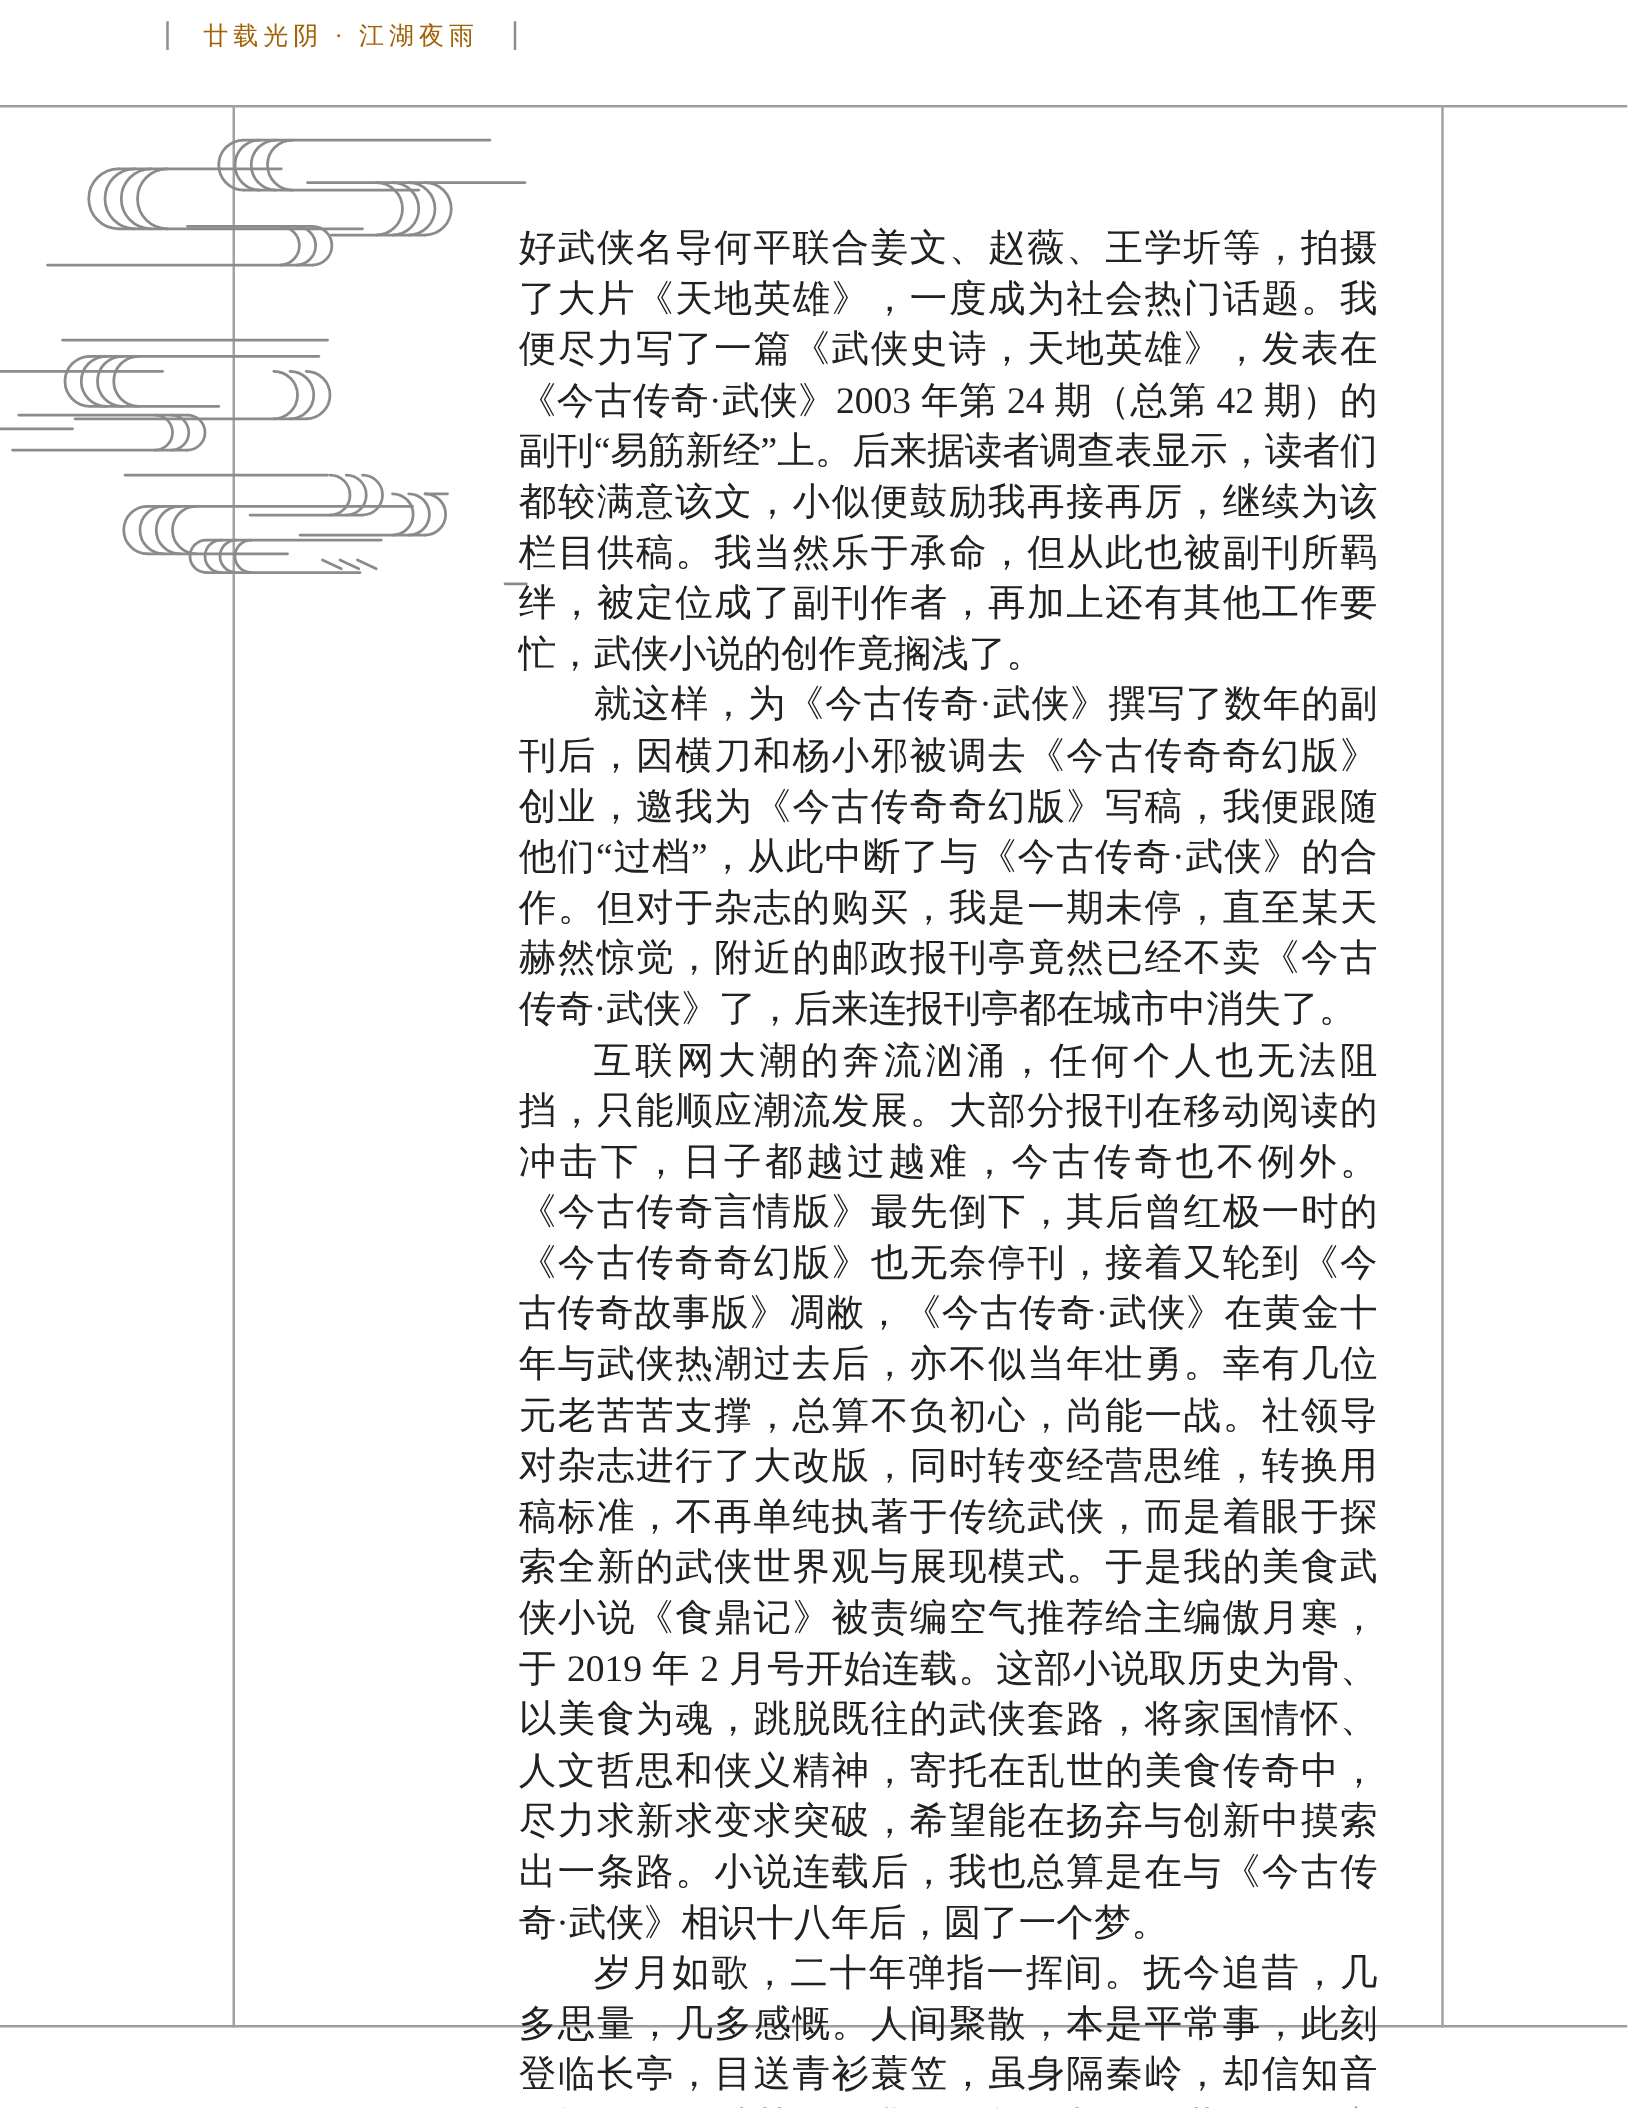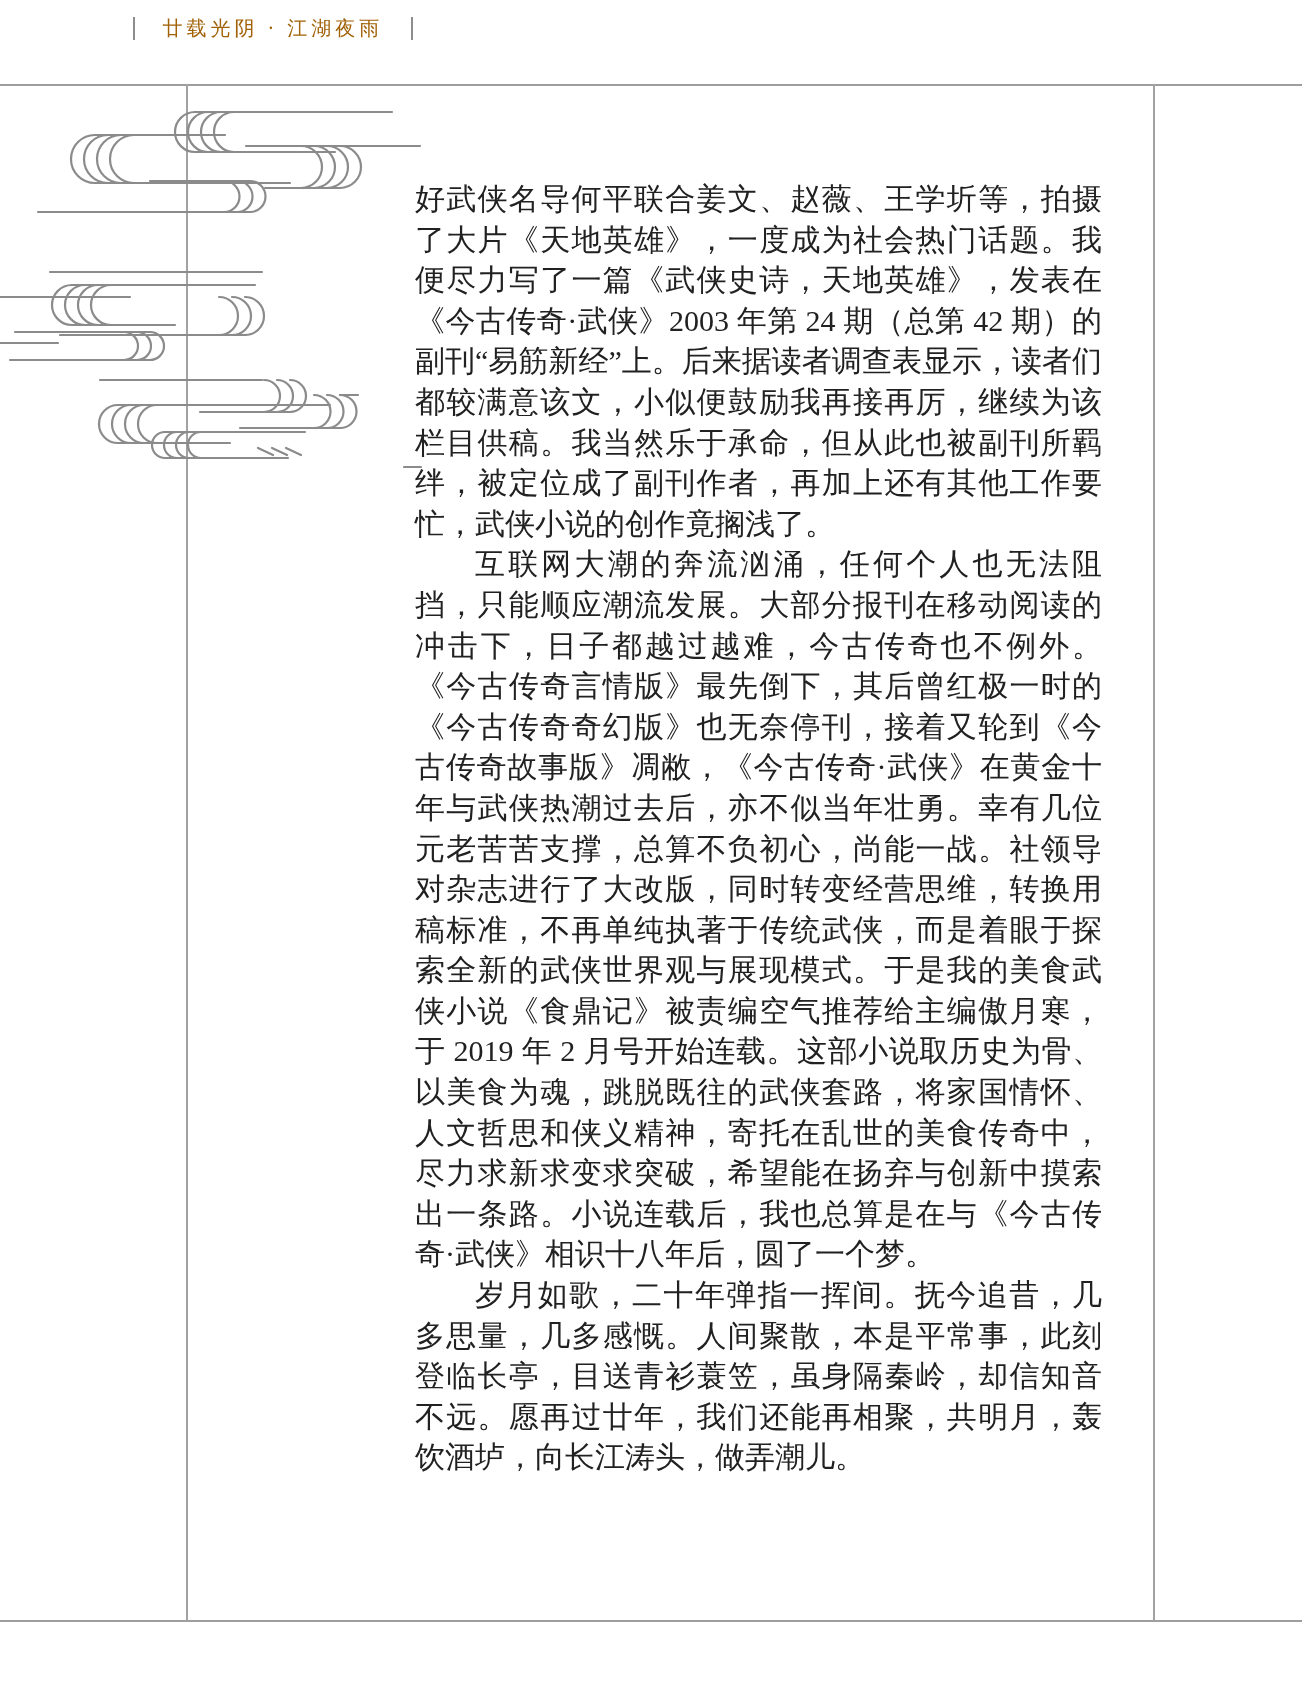--- a/index.html
+++ b/index.html
@@ -149,17 +149,18 @@
   <path d="M 165,334 H 305"></path>
   <path d="M 165,360 H 288"></path>
   <path d="M 258,350 l 15,7"></path>
   <path d="M 272,350 l 15,7"></path>
   <path d="M 286,350 l 15,7"></path>
   <path d="M 404,369 H 421"></path>
 </svg>
 
 <div class="text-block">
   <p>好武侠名导何平联合姜文、赵薇、王学圻等，拍摄了大片《天地英雄》，一度成为社会热门话题。我便尽力写了一篇《武侠史诗，天地英雄》，发表在《今古传奇·武侠》2003 年第 24 期（总第 42 期）的副刊“易筋新经”上。后来据读者调查表显示，读者们都较满意该文，小似便鼓励我再接再厉，继续为该栏目供稿。我当然乐于承命，但从此也被副刊所羁绊，被定位成了副刊作者，再加上还有其他工作要忙，武侠小说的创作竟搁浅了。</p>
+  <p class="indent">就这样，为《今古传奇·武侠》撰写了数年的副刊后，因横刀和杨小邪被调去《今古传奇奇幻版》创业，邀我为《今古传奇奇幻版》写稿，我便跟随他们“过档”，从此中断了与《今古传奇·武侠》的合作。但对于杂志的购买，我是一期未停，直至某天赫然惊觉，附近的邮政报刊亭竟然已经不卖《今古传奇·武侠》了，后来连报刊亭都在城市中消失了。</p>
   <p class="indent">互联网大潮的奔流汹涌，任何个人也无法阻挡，只能顺应潮流发展。大部分报刊在移动阅读的冲击下，日子都越过越难，今古传奇也不例外。《今古传奇言情版》最先倒下，其后曾红极一时的《今古传奇奇幻版》也无奈停刊，接着又轮到《今古传奇故事版》凋敝，《今古传奇·武侠》在黄金十年与武侠热潮过去后，亦不似当年壮勇。幸有几位元老苦苦支撑，总算不负初心，尚能一战。社领导对杂志进行了大改版，同时转变经营思维，转换用稿标准，不再单纯执著于传统武侠，而是着眼于探索全新的武侠世界观与展现模式。于是我的美食武侠小说《食鼎记》被责编空气推荐给主编傲月寒，于 2019 年 2 月号开始连载。这部小说取历史为骨、以美食为魂，跳脱既往的武侠套路，将家国情怀、人文哲思和侠义精神，寄托在乱世的美食传奇中，尽力求新求变求突破，希望能在扬弃与创新中摸索出一条路。小说连载后，我也总算是在与《今古传奇·武侠》相识十八年后，圆了一个梦。</p>
   <p class="indent">岁月如歌，二十年弹指一挥间。抚今追昔，几多思量，几多感慨。人间聚散，本是平常事，此刻登临长亭，目送青衫蓑笠，虽身隔秦岭，却信知音不远。愿再过廿年，我们还能再相聚，共明月，轰饮酒垆，向长江涛头，做弄潮儿。</p>
 </div>
 
 <div class="page-number">042</div>
 
 </body></html>

